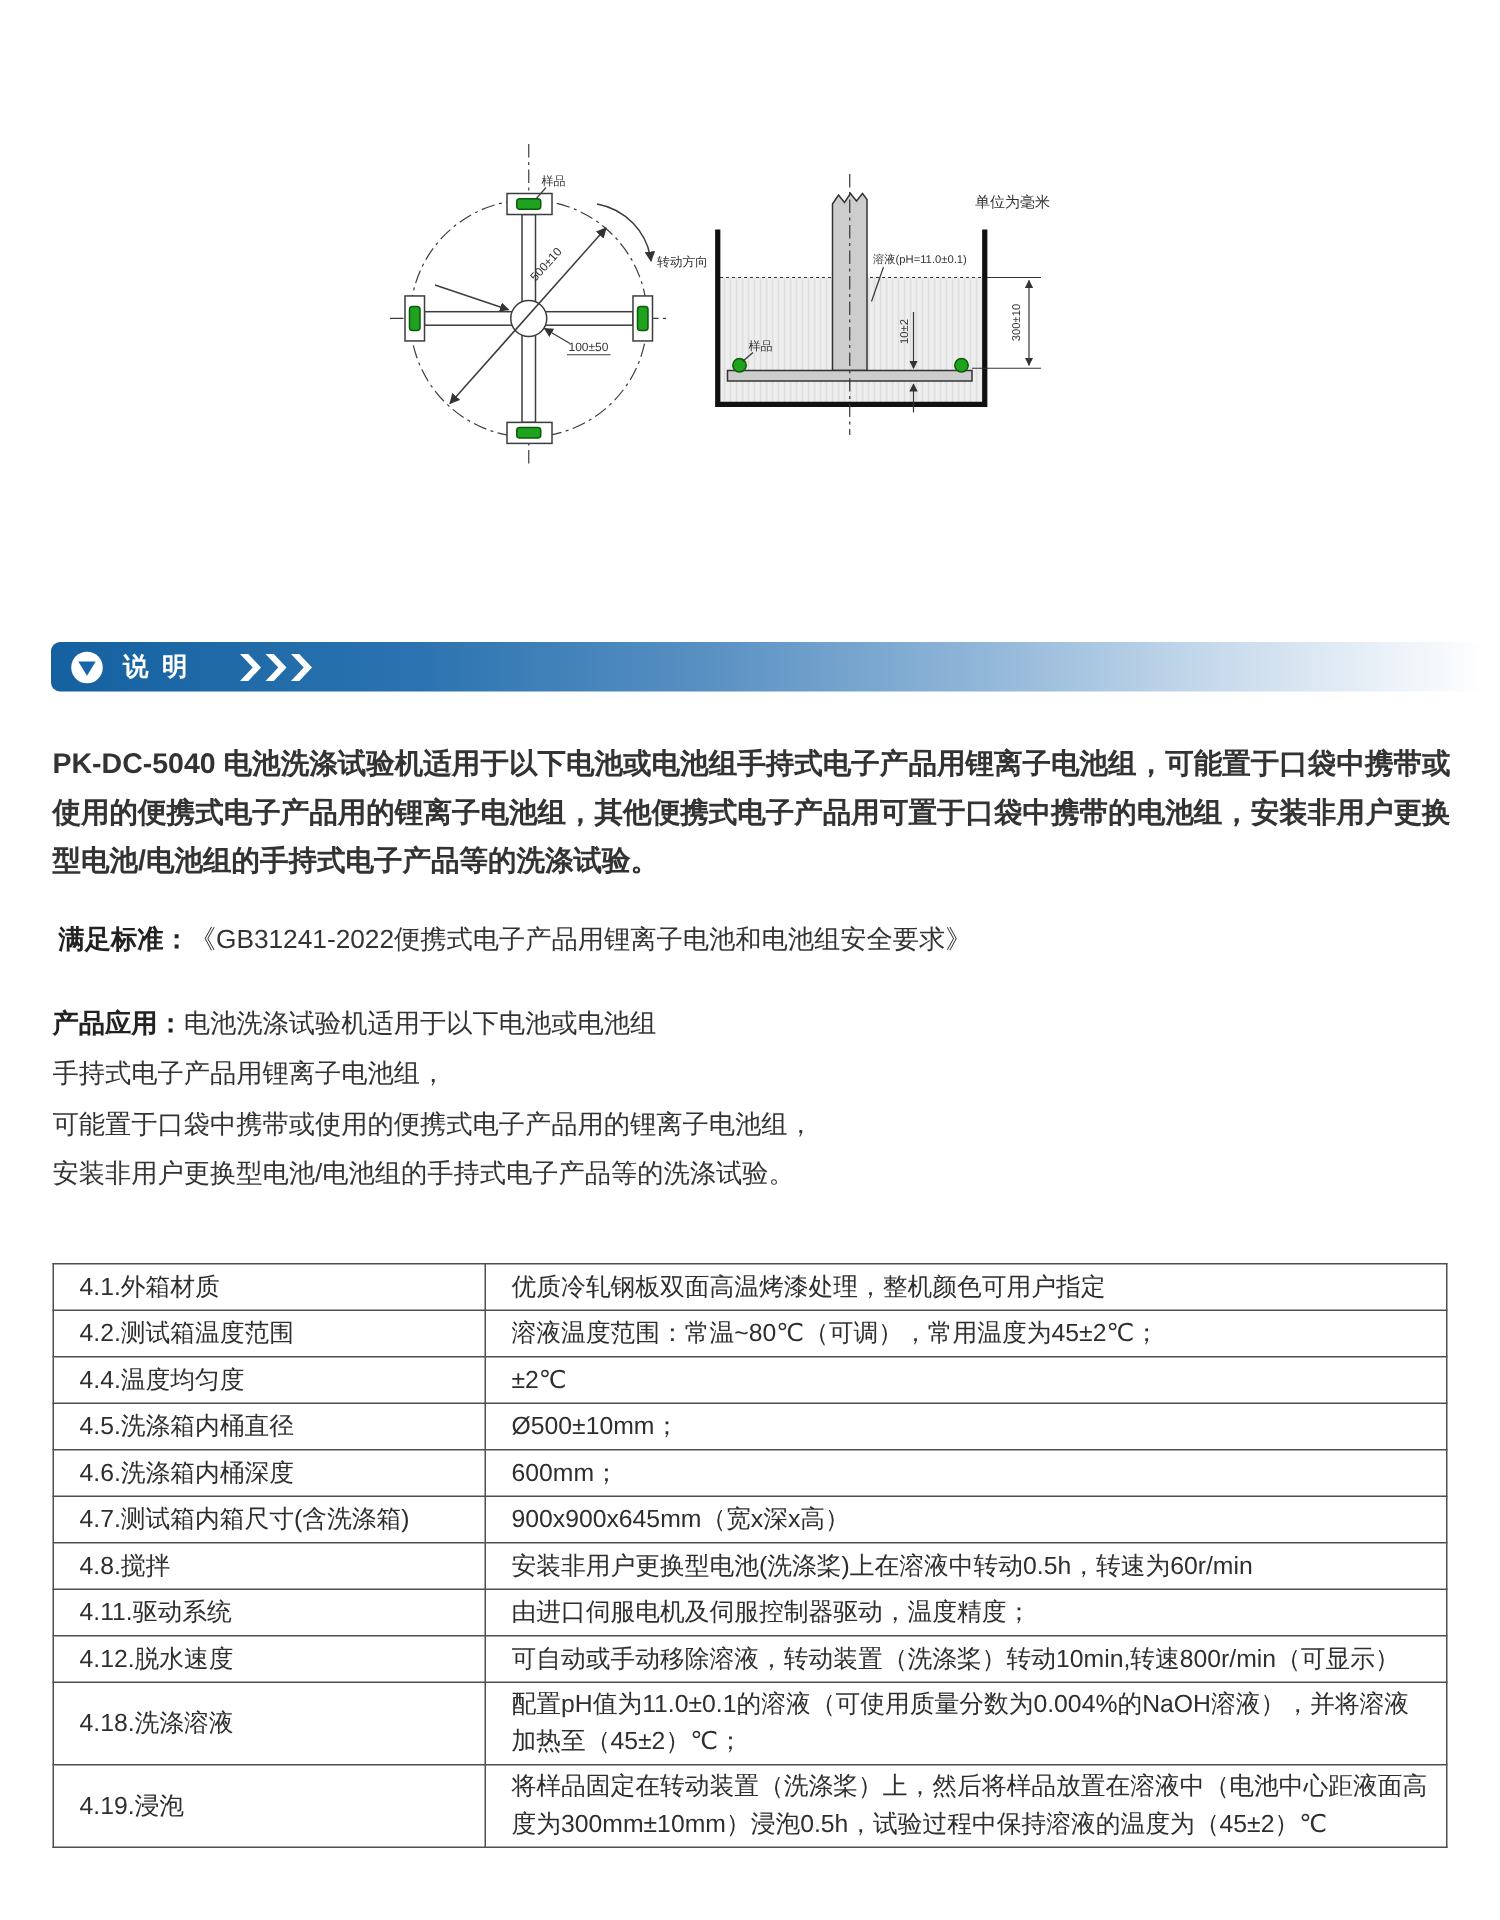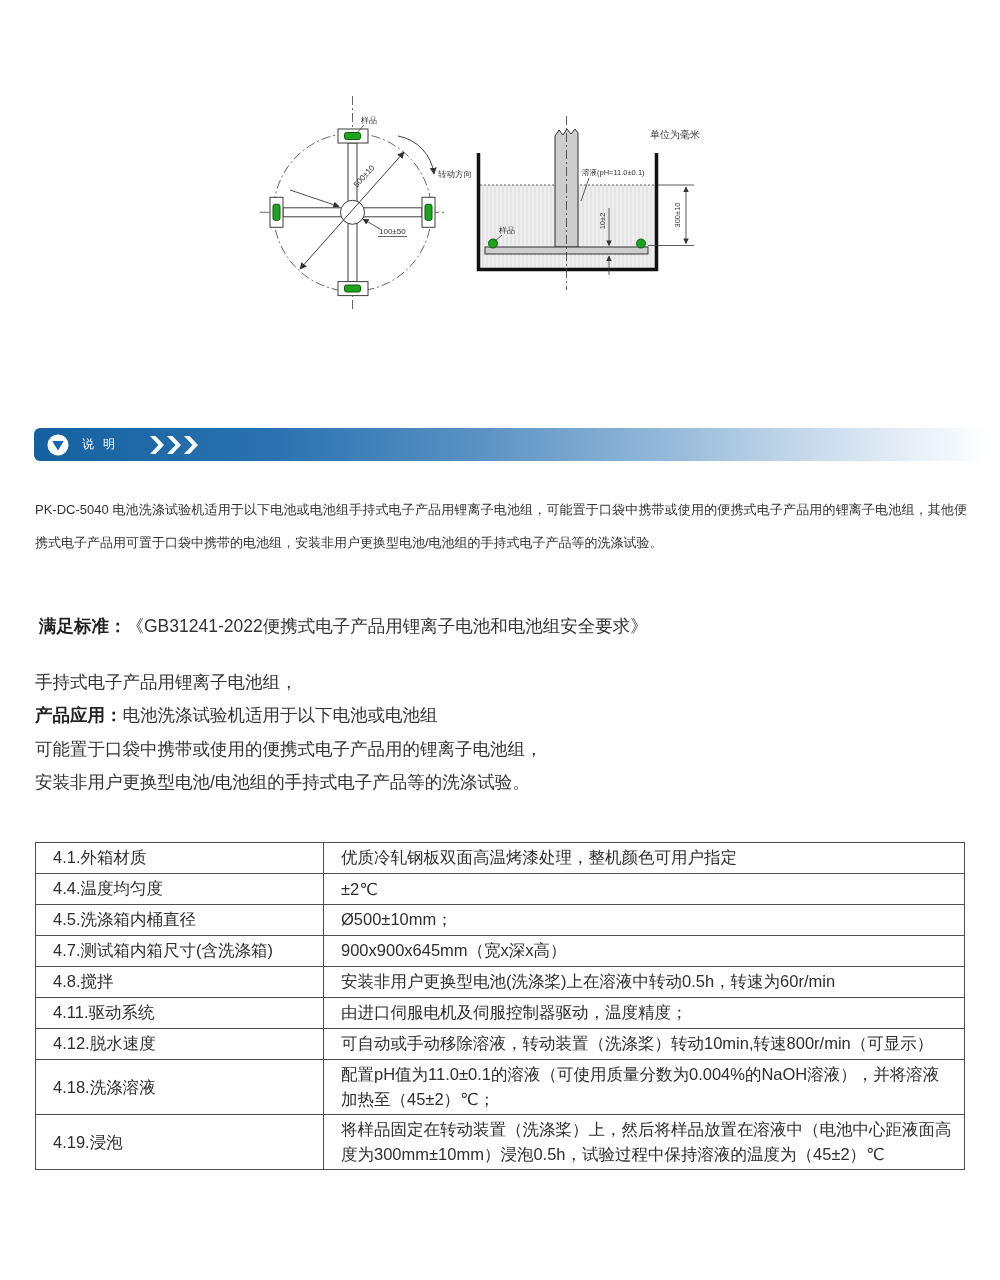--- a/index.html
+++ b/index.html
@@ -17,29 +17,29 @@
 
   
   .section-bar {
     position:absolute; left:34px; top:428px; width:966px; height:33px;
     background:linear-gradient(to right,#15619f 0%,#2a73b0 25%,#5890c2 45%,#93b8d9 65%,#c6d9eb 80%,#ffffff 99%);
     border-radius:6px 0 0 6px;
     display:flex; align-items:center;
   }
   .bar-icon { margin-left:13px; width:22px; height:22px; display:flex; }
   .bar-title {
-    margin-left:13px; color:#ffffff; font-size:12px; font-weight:normal;
+    margin-left:13px; color:#ffffff; font-size:17px; font-weight:bold;
     letter-spacing:9px;
   }
   .bar-chevrons { margin-left:26px; display:flex; }
 
   
   .intro-paragraph {
     position:absolute; left:35px; top:494px; width:932px;
-    font-size:13px; line-height:32.5px; font-weight:400; color:#333;
+    font-size:19px; line-height:32.5px; font-weight:700; color:#333;
     text-align:justify;
   }
   .standard-line {
     position:absolute; left:39px; top:611px; width:932px;
     font-size:17.5px; line-height:30px; color:#333;
   }
   .application-block {
     position:absolute; left:35px; top:666px; width:932px;
     font-size:17.5px; line-height:33.4px; color:#333;
   }
@@ -162,43 +162,51 @@
       </g>
     </svg>
   </span>
 </div>
 
 <p class="intro-paragraph">PK-DC-5040 电池洗涤试验机适用于以下电池或电池组手持式电子产品用锂离子电池组，可能置于口袋中携带或使用的便携式电子产品用的锂离子电池组，其他便携式电子产品用可置于口袋中携带的电池组，安装非用户更换型电池/电池组的手持式电子产品等的洗涤试验。</p>
 
 <p class="standard-line"><span class="bold-label">满足标准：</span><span>《GB31241-2022便携式电子产品用锂离子电池和电池组安全要求》</span></p>
 
 <div class="application-block">
+  <div><span class="bold-label">产品应用：</span><span>电池洗涤试验机适用于以下电池或电池组</span></div>
   <div>手持式电子产品用锂离子电池组，</div>
-  <div><span class="bold-label">产品应用：</span><span>电池洗涤试验机适用于以下电池或电池组</span></div>
   <div>可能置于口袋中携带或使用的便携式电子产品用的锂离子电池组，</div>
   <div>安装非用户更换型电池/电池组的手持式电子产品等的洗涤试验。</div>
 </div>
 
 <table class="spec">
   <colgroup>
       <col class="c1">
       <col>
     </colgroup>
   <tbody>
     <tr class="single">
       <td>4.1.外箱材质</td>
       <td>优质冷轧钢板双面高温烤漆处理，整机颜色可用户指定</td>
     </tr>
     <tr class="single">
+      <td>4.2.测试箱温度范围</td>
+      <td>溶液温度范围：常温~80℃（可调），常用温度为45±2℃；</td>
+    </tr>
+    <tr class="single">
       <td>4.4.温度均匀度</td>
       <td>±2℃</td>
     </tr>
     <tr class="single">
       <td>4.5.洗涤箱内桶直径</td>
       <td>Ø500±10mm；</td>
+    </tr>
+    <tr class="single">
+      <td>4.6.洗涤箱内桶深度</td>
+      <td>600mm；</td>
     </tr>
     <tr class="single">
       <td>4.7.测试箱内箱尺寸(含洗涤箱)</td>
       <td>900x900x645mm（宽x深x高）</td>
     </tr>
     <tr class="single">
       <td>4.8.搅拌</td>
       <td>安装非用户更换型电池(洗涤桨)上在溶液中转动0.5h，转速为60r/min</td>
     </tr>
     <tr class="single">

